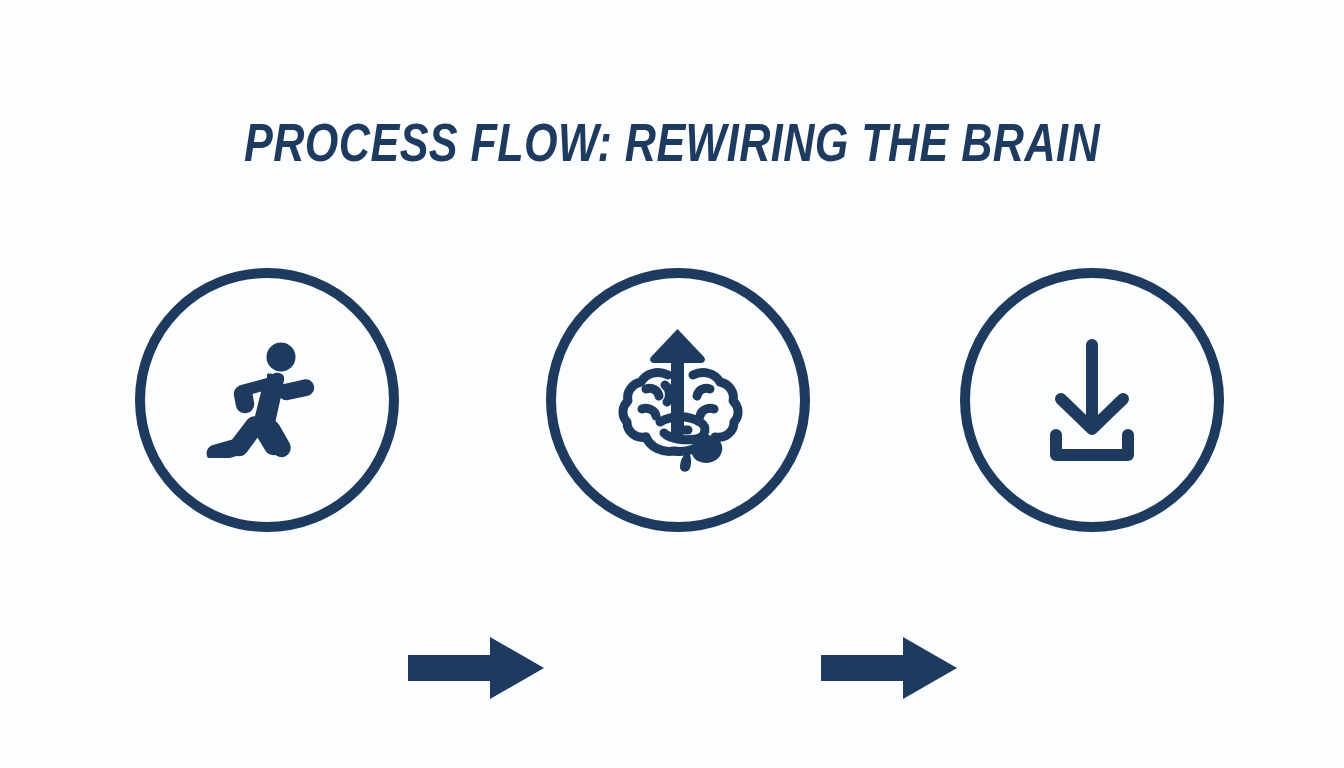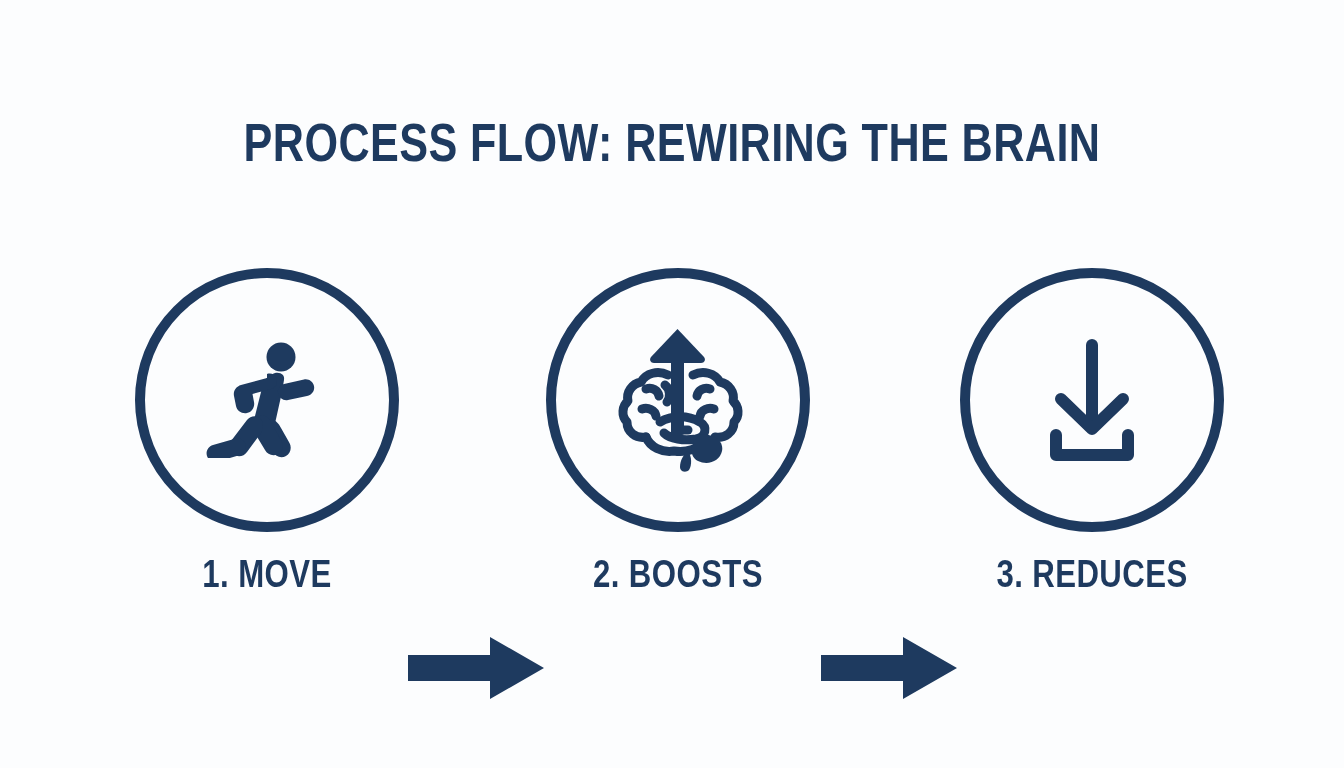--- a/index.html
+++ b/index.html
@@ -13,20 +13,21 @@
     background: #fcfdfe;
     font-family: "Liberation Sans", sans-serif;
     overflow: hidden;
   }
 
   #canvas {
     position: relative;
     width: 1344px;
     height: 768px;
     background: #fcfdfe;
+    font-style: italic;
   }
 
   
   #title {
     position: absolute;
     left: 0;
     top: 112px;
     width: 1344px;
     text-align: center;
     color: #1e3a5f;
@@ -199,19 +200,14 @@
     <svg class="arrow a1" viewBox="0 0 136 62">
       <path d="M0 18 L82 18 L82 0 L136 31 L82 62 L82 44 L0 44 Z" fill="#1e3a5f"></path>
     </svg>
 
     <svg class="arrow a2" viewBox="0 0 136 62">
       <path d="M0 18 L82 18 L82 0 L136 31 L82 62 L82 44 L0 44 Z" fill="#1e3a5f"></path>
     </svg>
 
   </div>
 
-  <div id="labels">
-    <div class="step-label l1">1. MOVE</div>
-    <div class="step-label l2">2. BOOSTS</div>
-    <div class="step-label l3">3. REDUCES</div>
-  </div>
 
 </div>
 
 </body></html>

